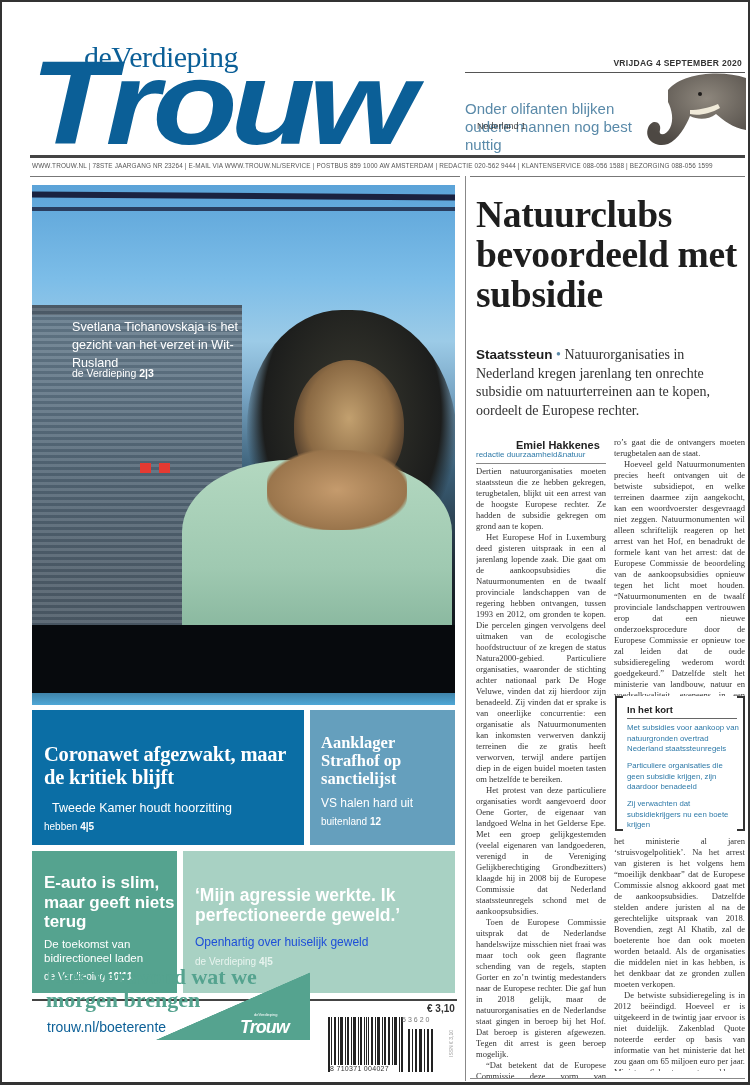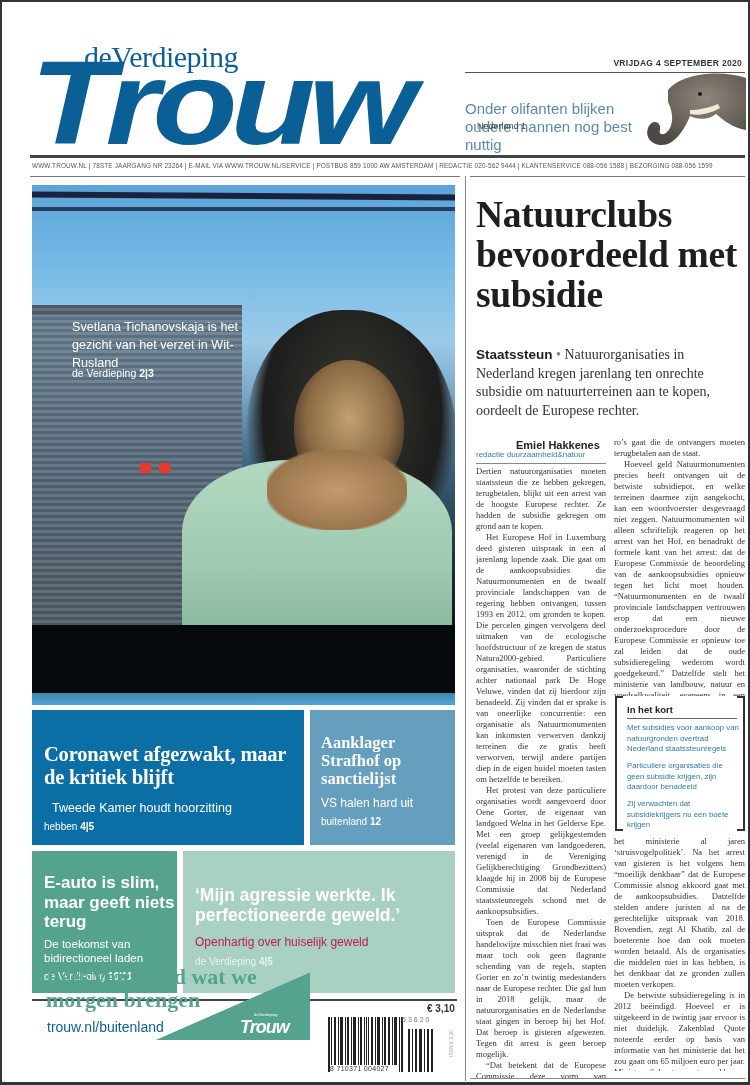--- a/index.html
+++ b/index.html
@@ -54,21 +54,21 @@
   .tile-strafhof { left: 310px; top: 710px; width: 145px; height: 135px; background: #659fbd; }
   .tile-strafhof .h { position: absolute; left: 11px; top: 24px; font-size: 16.5px; line-height: 18px; }
   .tile-strafhof .s { position: absolute; left: 11px; top: 86px; font-size: 12px; }
   .tile-strafhof .r { position: absolute; left: 11px; top: 106px; font-size: 10px; }
   .tile-eauto { left: 32px; top: 851px; width: 145px; height: 142px; background: #55a38f; }
   .tile-eauto .h { position: absolute; left: 12px; top: 22px; font-size: 17px; line-height: 19.5px; }
   .tile-eauto .s { position: absolute; left: 12px; top: 86px; font-size: 11.5px; line-height: 14px; }
   .tile-eauto .r { position: absolute; left: 12px; top: 120px; font-size: 10px; }
   .tile-agressie { left: 183px; top: 851px; width: 272px; height: 142px; background: #a8d1c3; }
   .tile-agressie .h { position: absolute; left: 12px; top: 34px; font-size: 17.5px; line-height: 20px; }
-  .tile-agressie .s { position: absolute; left: 12px; top: 84px; font-size: 12px; color: #be185d; }
+  .tile-agressie .s { position: absolute; left: 12px; top: 84px; font-size: 12px; color: #1d4ed8; }
   .tile-agressie .r { position: absolute; left: 12px; top: 105px; font-size: 10px; color: #e8f4ef; }
   .tile b { font-weight: bold; }
 
   
   .bottom-rule { position: absolute; left: 32px; top: 999px; width: 425px; border-top: 2px solid #444; }
   .promo { position: absolute; left: 32px; top: 962px; width: 278px; height: 78px; overflow: hidden; }
   .promo .tri { position: absolute; left: 120px; top: 10px; width: 160px; height: 70px; background: linear-gradient(to top left, #55a38f 50%, transparent 50.5%); }
   .promo .h { position: absolute; left: 14px; top: 3px; font-family: "Liberation Serif", serif; font-weight: bold; font-size: 22px; line-height: 23px; color: #55a38f; }
   .promo .url { position: absolute; left: 15px; top: 57px; font-size: 14px; color: #0b5f97; }
   .promo .logo-mini { position: absolute; left: 208px; top: 55px; font-weight: bold; font-style: italic; font-size: 18px; color: #fff; letter-spacing: -1px; }
@@ -172,21 +172,21 @@
 <div class="tile tile-agressie">
   <div class="h head-sans">‘Mijn agressie werkte. Ik perfectioneerde geweld.’</div>
   <div class="s">Openhartig over huiselijk geweld</div>
   <div class="r"><span>de Verdieping </span><b>4|5</b></div>
 </div>
 
 <div class="bottom-rule"></div>
 <div class="promo">
   <div class="tri"></div>
   <div class="h">Lees vanavond wat we morgen brengen</div>
-  <div class="url">trouw.nl/buitenland</div>
+  <div class="url">trouw.nl/boeterente</div>
   <div class="logo-mini-sub">deVerdieping</div>
   <div class="logo-mini">Trouw</div>
 </div>
 <div class="price">€ 3,10</div>
 <svg class="barcode" viewBox="0 0 107 55" preserveAspectRatio="none">
   <g fill="#222">
     <rect x="0" y="0" width="2" height="55"></rect>
       <rect x="3" y="0" width="1" height="55"></rect>
     <rect x="6" y="0" width="2" height="48"></rect>
       <rect x="10" y="0" width="1" height="48"></rect>

